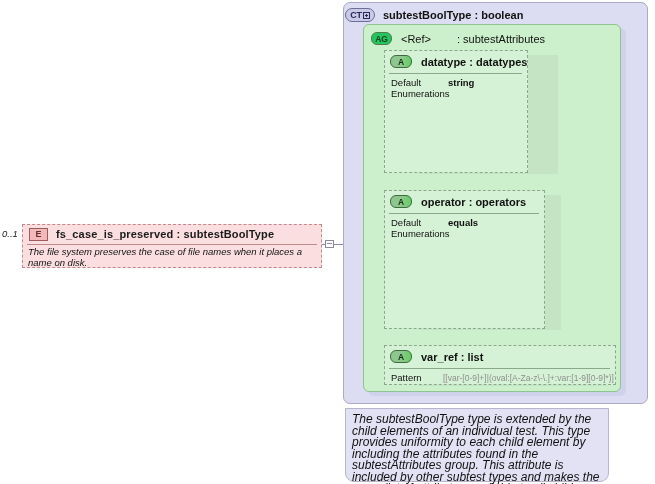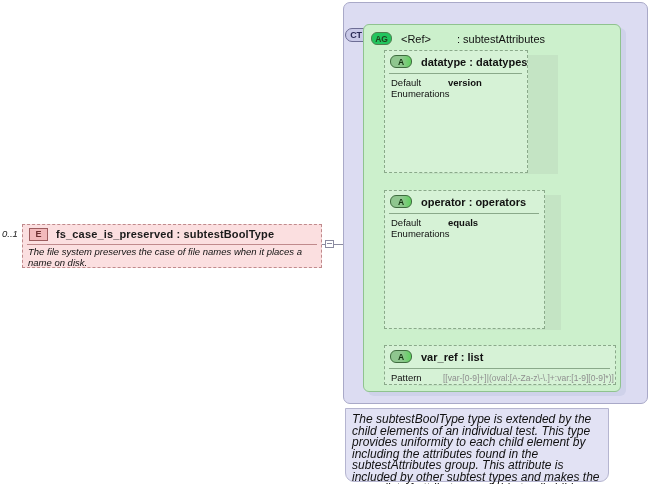--- a/index.html
+++ b/index.html
@@ -135,21 +135,20 @@
     border: 1px solid #a9a9c8;
     border-radius: 7px;
     box-sizing: border-box;
   }
   #ct-header {
     position: absolute;
     left: 1px;
     top: 5px;
     display: flex;
     align-items: center;
-    margin-top: 20px;
   }
   .badge-ct {
     width: 30px;
     height: 14px;
     background: #c9c9e8;
     border: 1px solid #6d6d95;
     border-radius: 7px;
     color: #2a2a55;
     font-size: 9px;
     font-weight: bold;
@@ -348,20 +347,21 @@
 <div class="conn conn-h" style="left:399px; top:284px; width:14px;"></div>
 <div class="conn conn-v" style="left:399px; top:284px; height:80px;"></div>
 <div class="conn conn-h" style="left:399px; top:364px; width:14px;"></div>
 
 <div id="ct-panel">
   <div id="ct-header">
     <span class="badge badge-ct">
       <span>CT</span>
       <span class="plusbox"></span>
     </span>
+    <span id="ct-title">subtestBoolType : boolean</span>
   </div>
 </div>
 
 <div id="ag-shadow"></div>
 <div id="ag-panel">
   <div id="ag-header">
     <span class="badge badge-ag">AG</span>
     <span id="ag-ref">&lt;Ref&gt;</span>
     <span id="ag-type">: subtestAttributes</span>
   </div>
@@ -369,21 +369,21 @@
 
 <div class="attr-shadow" style="left:418px; top:55px; width:140px; height:119px;"></div>
 <div class="attr-box" style="left:384px; top:50px; width:144px; height:123px;">
   <div class="attr-head">
     <span class="badge badge-a">A</span>
     <span class="attr-name">datatype : datatypes</span>
   </div>
   <div class="attr-divider" style="top:22px;"></div>
   <div class="facet-label" style="left:6px; top:26px;">Default</div>
   <div class="facet-label" style="left:6px; top:37px;">Enumerations</div>
-  <div class="facet-default" style="left:63px; top:26px;">version</div>
+  <div class="facet-default" style="left:63px; top:26px;">string</div>
 </div>
 
 <div class="attr-shadow" style="left:418px; top:195px; width:143px; height:135px;"></div>
 <div class="attr-box" style="left:384px; top:190px; width:161px; height:139px;">
   <div class="attr-head">
     <span class="badge badge-a">A</span>
     <span class="attr-name">operator : operators</span>
   </div>
   <div class="attr-divider" style="top:22px;"></div>
   <div class="facet-label" style="left:6px; top:26px;">Default</div>

